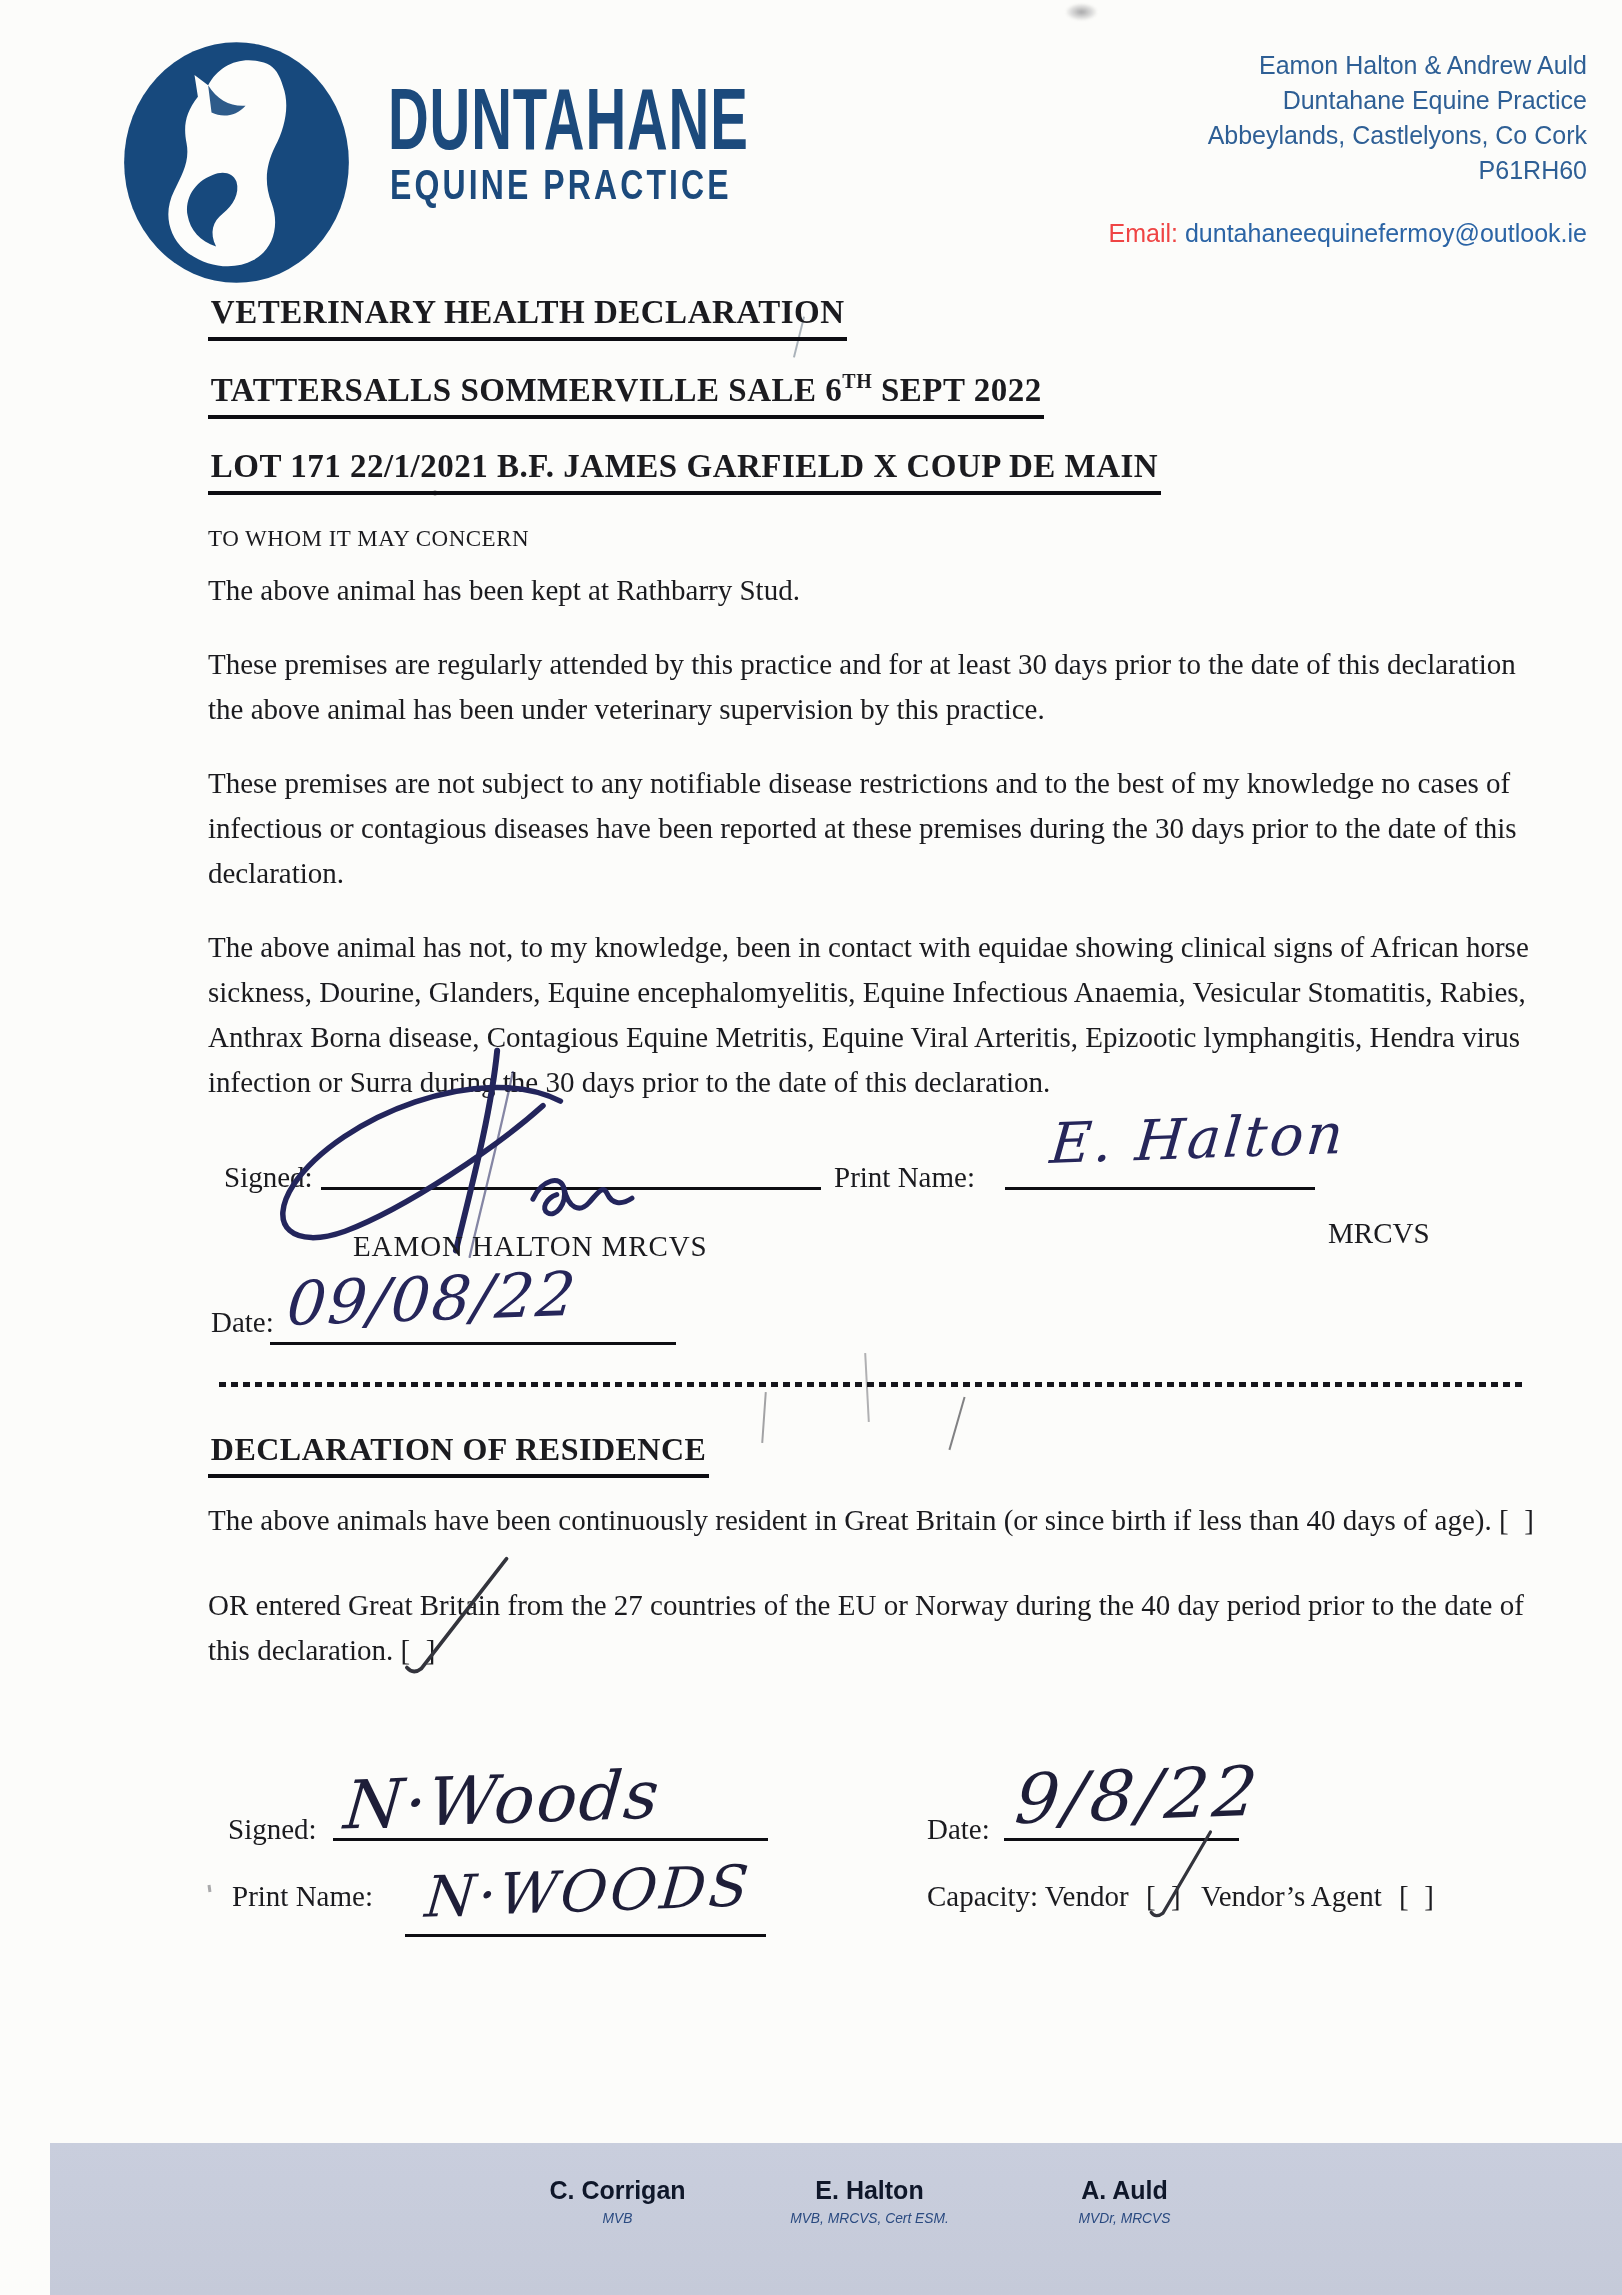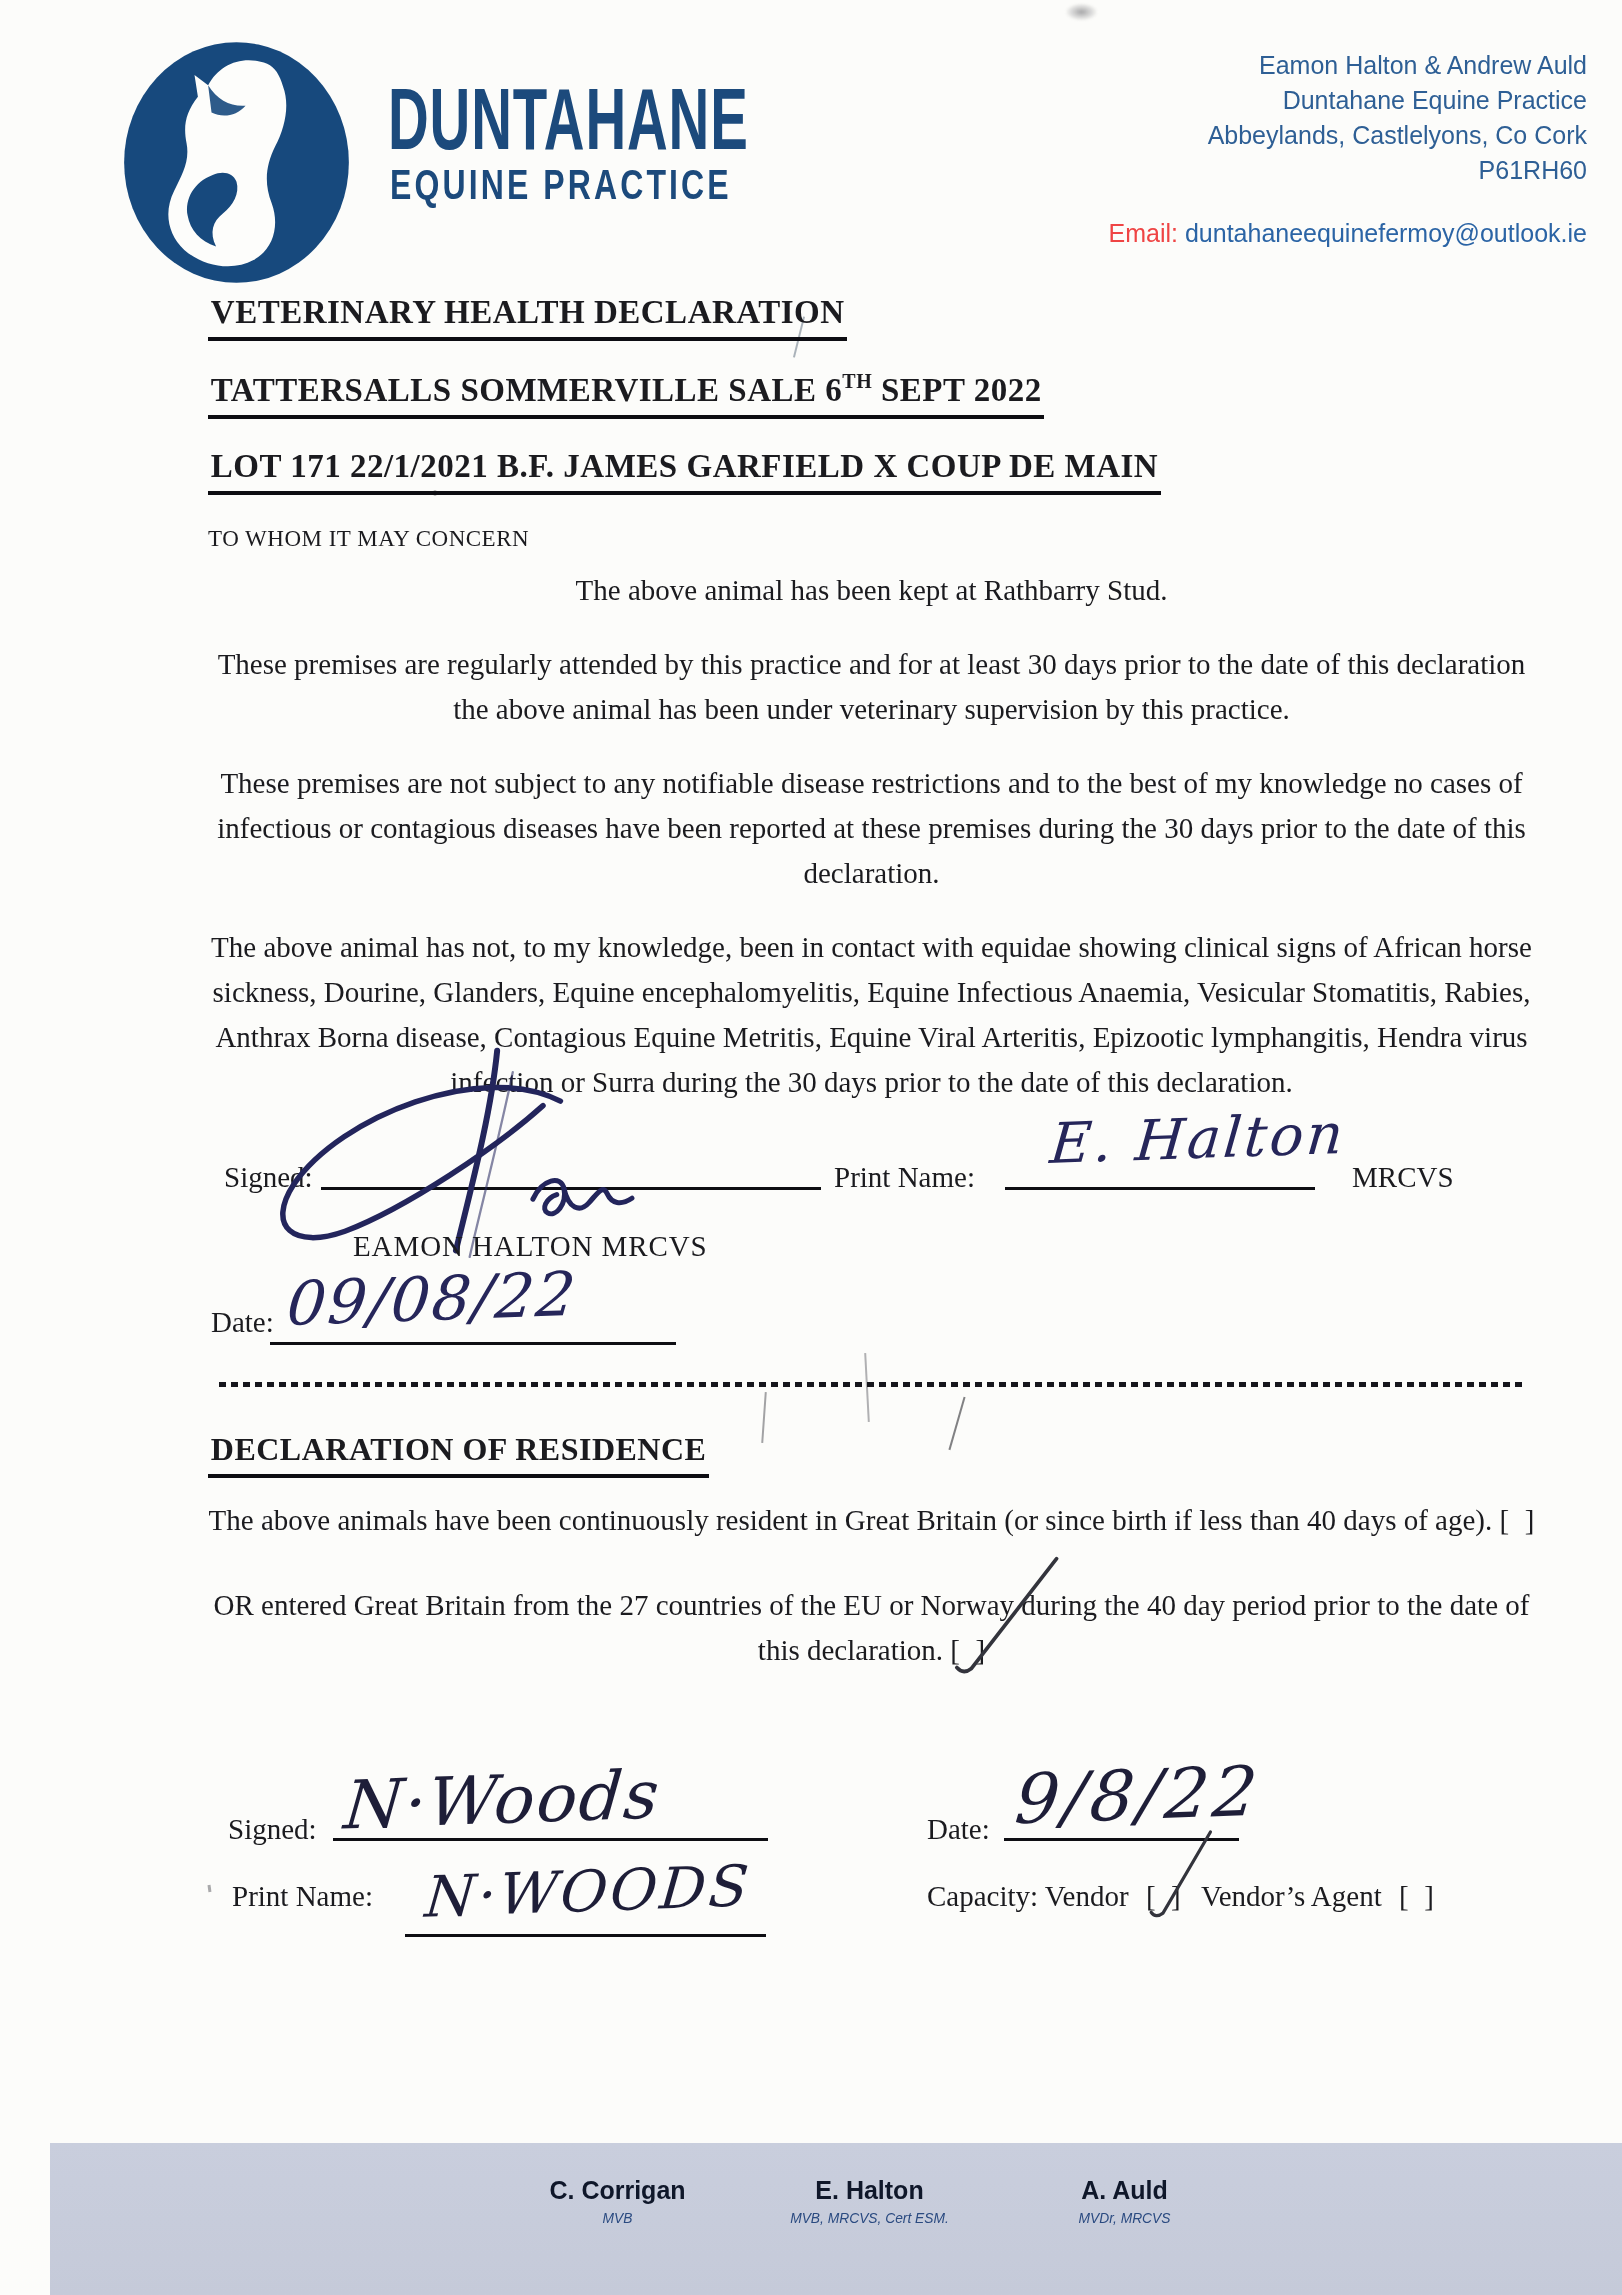--- a/index.html
+++ b/index.html
@@ -42,21 +42,21 @@
     display:inline-block;font-weight:bold;font-size:33px;
     border-bottom:4.1px solid #0d0d12;padding:0 2.8px 5.5px 2.8px;letter-spacing:0.5px;
   }
   .hplain{display:inline-block;font-size:23px;letter-spacing:0.5px;}
   .sup{font-size:20px;vertical-align:13px;}
   
   .flowtext{
     position:absolute;left:208px;width:1327px;
     font-size:29px;line-height:45px;text-align:left;
   }
-  .flowtext p{margin:0 0 29px 0;text-align:center;}
+  .flowtext p{margin:0 0 29px 0;}
   .box{word-spacing:8.3px;}
   .checkbox{position:relative;display:inline-block;}
   .checkbox svg{position:absolute;overflow:visible;pointer-events:none;}
   
   .lab{position:absolute;font-size:29px;white-space:nowrap;}
   .rule{position:absolute;height:2.8px;background:#0e0e13;}
   .hand{
     font-family:"DejaVu Serif", serif;font-style:italic;color:#26265a;
     position:absolute;white-space:nowrap;transform:skewX(-7deg) rotate(-2deg);
   }
@@ -135,21 +135,21 @@
     <p>The above animal has been kept at Rathbarry Stud.</p>
     <p>These premises are regularly attended by this practice and for at least 30 days prior to the date of this declaration the above animal has been under veterinary supervision by this practice.</p>
     <p>These premises are not subject to any notifiable disease restrictions and to the best of my knowledge no cases of infectious or contagious diseases have been reported at these premises during the 30 days prior to the date of this declaration.</p>
     <p>The above animal has not, to my knowledge, been in contact with equidae showing clinical signs of African horse sickness, Dourine, Glanders, Equine encephalomyelitis, Equine Infectious Anaemia, Vesicular Stomatitis, Rabies, Anthrax Borna disease, Contagious Equine Metritis, Equine Viral Arteritis, Epizootic lymphangitis, Hendra virus infection or Surra during the 30 days prior to the date of this declaration.</p>
   </div>
 
   <span class="lab" style="left:224px;top:1161px;">Signed:</span>
   <div class="rule" style="left:321px;top:1187px;width:500px;"></div>
   <span class="lab" style="left:834px;top:1161px;">Print Name:</span>
   <div class="rule" style="left:1005px;top:1187px;width:310px;"></div>
-  <span class="lab" style="left:1328px;top:1161px;margin-left:24px;">MRCVS</span>
+  <span class="lab" style="left:1328px;top:1217px;">MRCVS</span>
 
   <svg class="sig-svg" style="left:239px;top:1047px;" width="432" height="220" viewBox="0 0 940 480">
     <g fill="none" stroke="#23255c" stroke-linecap="round">
       <path stroke-width="12" d="M 700,118 C 530,30 220,150 118,300 C 58,392 118,442 230,402 C 362,352 562,218 662,128"></path>
       <path stroke-width="13" d="M 562,8 C 548,150 502,320 472,444"></path>
       <path stroke-width="5" opacity="0.55" d="M 596,55 C 566,200 524,360 502,458"></path>
       <path stroke-width="11" d="M 640,332 C 660,288 702,278 708,310 C 714,342 690,372 672,362 C 658,354 668,330 692,322"></path>
       <path stroke-width="11" d="M 708,310 C 718,352 742,362 762,340 C 782,318 792,300 802,320 C 812,342 832,346 856,330"></path>
     </g>
   </svg>

